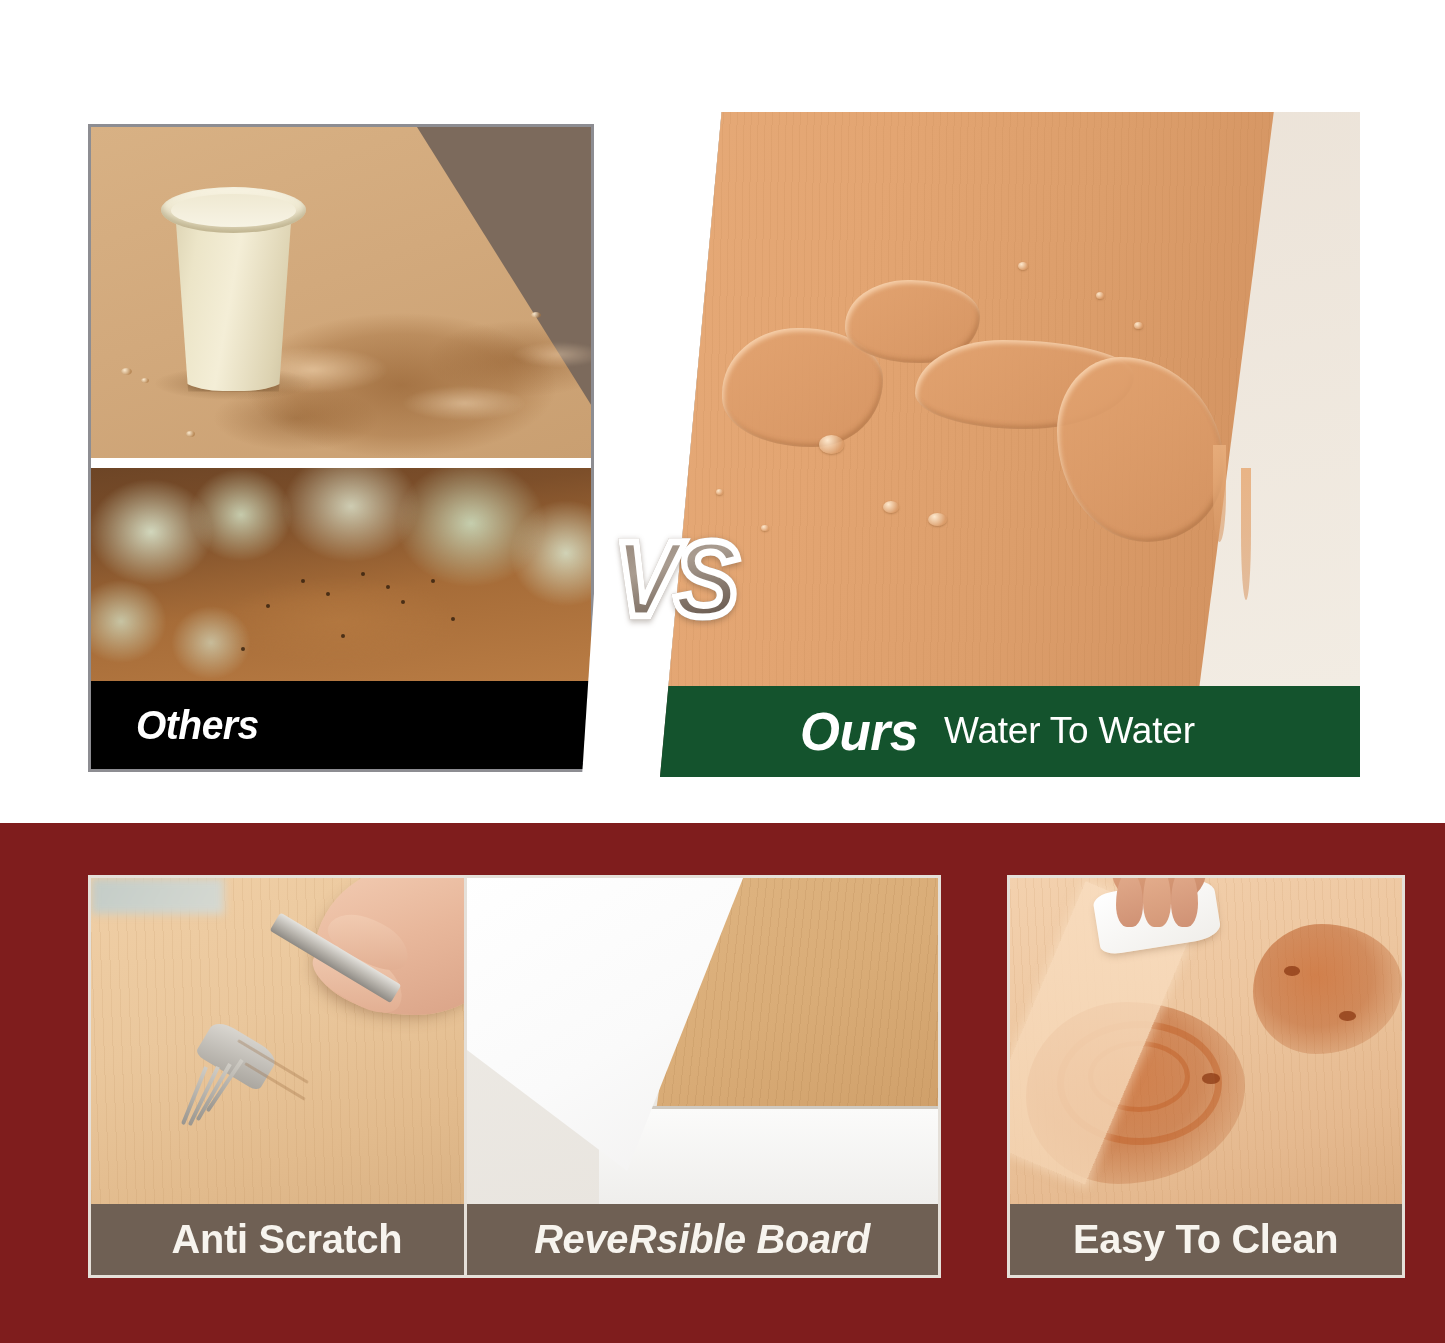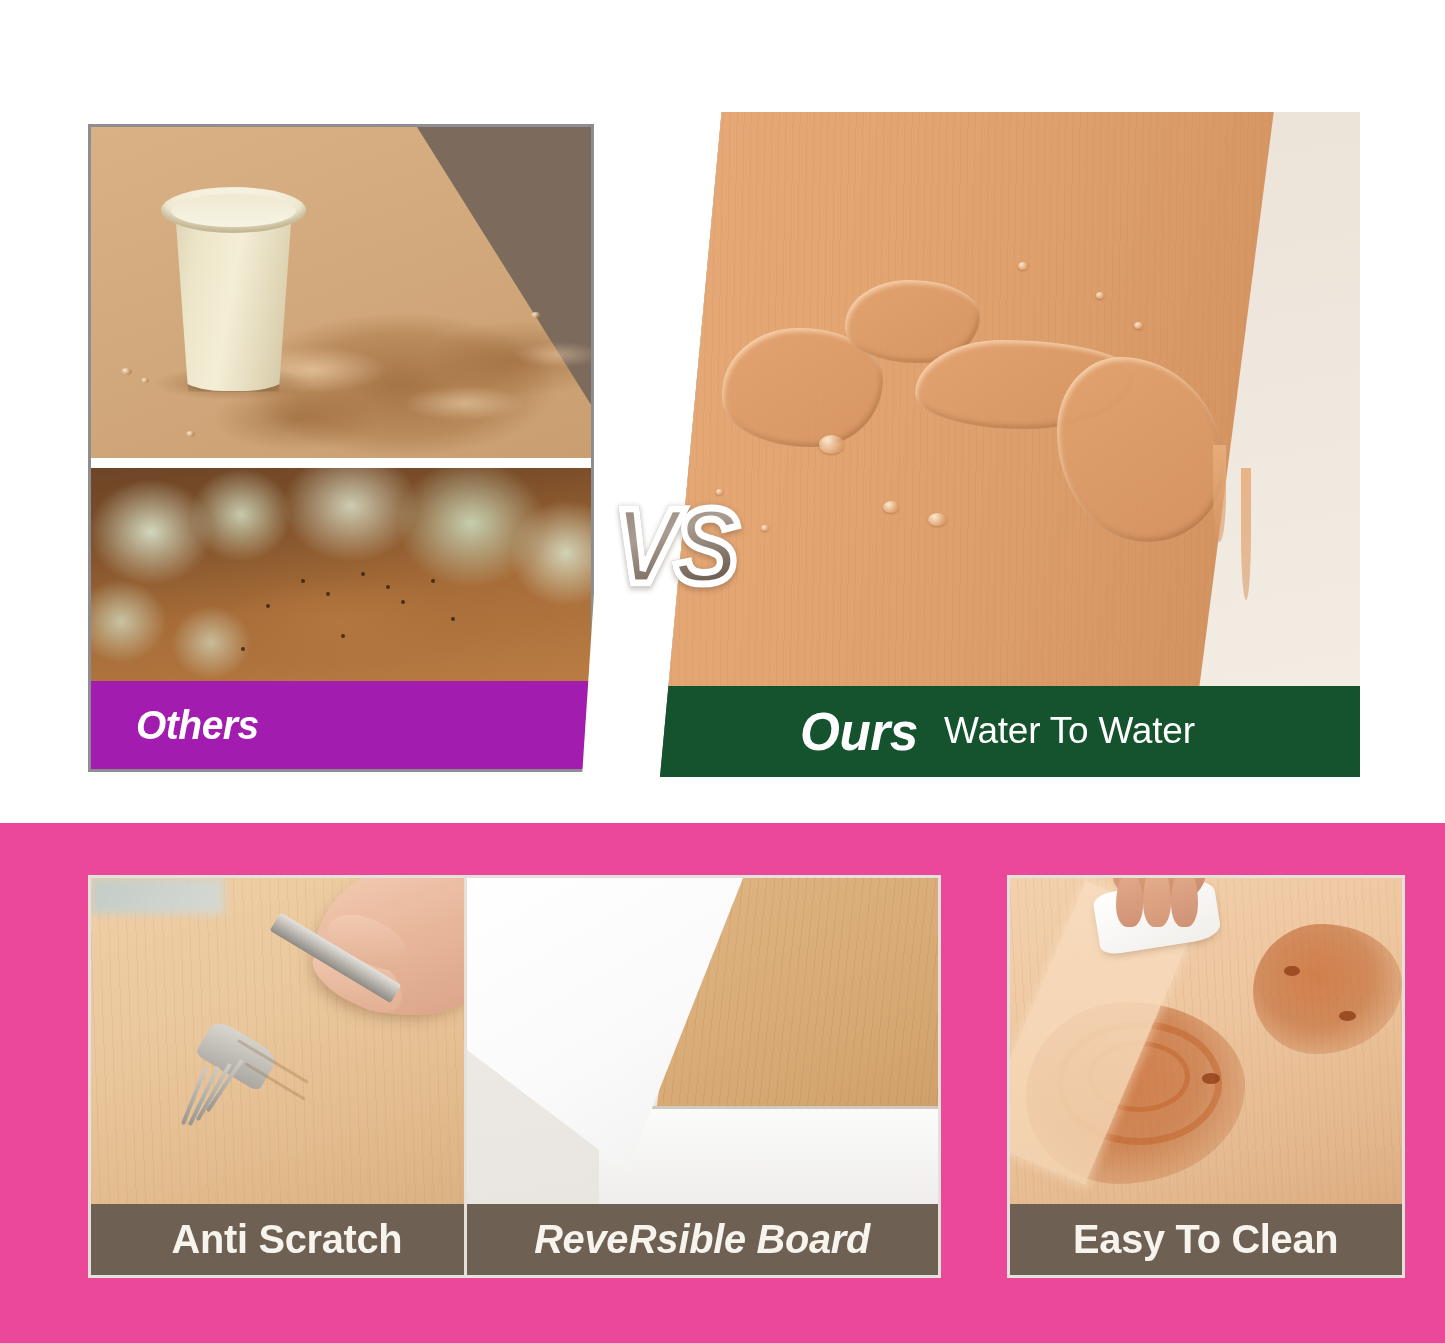--- a/index.html
+++ b/index.html
@@ -107,21 +107,21 @@
       radial-gradient(ellipse 34% 30% at 50% 72%, rgba(186,126,68,.5), rgba(186,126,68,0) 70%),
       linear-gradient(172deg,#6d4526 0%,#7d4f2a 26%,#a66c38 58%,#b97c44 100%);
     overflow:hidden;
   }
   .mold-speck { position:absolute; width:4px; height:4px; border-radius:50%; background:rgba(52,32,14,.82); }
   .label-bar {
     position:absolute; left:0; bottom:0; width:100%; height:13.7%;
     display:flex; align-items:center; padding-left:9%;
     white-space:nowrap;
   }
-  .bar-others { background:#a21caf; }
+  .bar-others { background:#000000; }
   .bar-strong {
     font-size:41px; font-weight:bold; font-style:italic; color:#ffffff;
     letter-spacing:-0.5px; transform:scaleX(0.95); transform-origin:left center;
   }
   .bar-sub {
     font-size:33px; font-weight:normal; color:#ffffff; margin-left:17px;
     letter-spacing:-0.2px;
   }
 
   
@@ -173,40 +173,40 @@
     background:linear-gradient(180deg, rgba(232,174,124,.9), rgba(214,150,99,.55));
     border-radius:0 0 50% 50%;
   }
   .bar-ours { background:#14532d; }
   .right-col .label-bar { height:13.7%; padding-left:20%; }
   .right-col .bar-strong { font-size:54px; }
   .right-col .bar-sub { font-size:37px; margin-left:20px; }
 
   
   .vs {
-    position:absolute; left:486px; top:366px; width:200px; height:130px;
-    z-index:9; display:flex; align-items:flex-end; justify-content:center;
+    position:absolute; left:486px; top:404px; width:200px; height:130px;
+    z-index:9; display:flex; align-items:flex-start; justify-content:center;
     pointer-events:none;
   }
   .vs-text {
     font-size:108px; font-weight:bold; font-style:italic;
     letter-spacing:-5px;
     background:linear-gradient(165deg,#8e7e72 0%,#a99c90 40%,#6f6055 78%,#8b7c70 100%);
     -webkit-background-clip:text; background-clip:text;
     color:transparent; -webkit-text-fill-color:transparent;
     -webkit-text-stroke:7px #ffffff;
     paint-order:stroke fill;
     filter:drop-shadow(0 2px 3px rgba(70,52,36,.35));
     transform:scaleX(0.9);
   }
 
   
   .features {
     position:absolute; left:0; top:823px; width:1445px; height:520px;
-    background:#ec4899;
+    background:#7f1d1d;
   }
   .fcard {
     position:absolute; top:52px; height:403px;
     border:3px solid #e5e0d9;
     overflow:hidden; background:#e4ded6;
   }
   .f1 { left:88px; width:397px; }
   .f2 { left:464px; width:477px;font-style:italic; }
   .f3 { left:1007px; width:398px; }
   .fphoto { position:absolute; left:0; top:0; width:100%; height:82%; overflow:hidden; }

